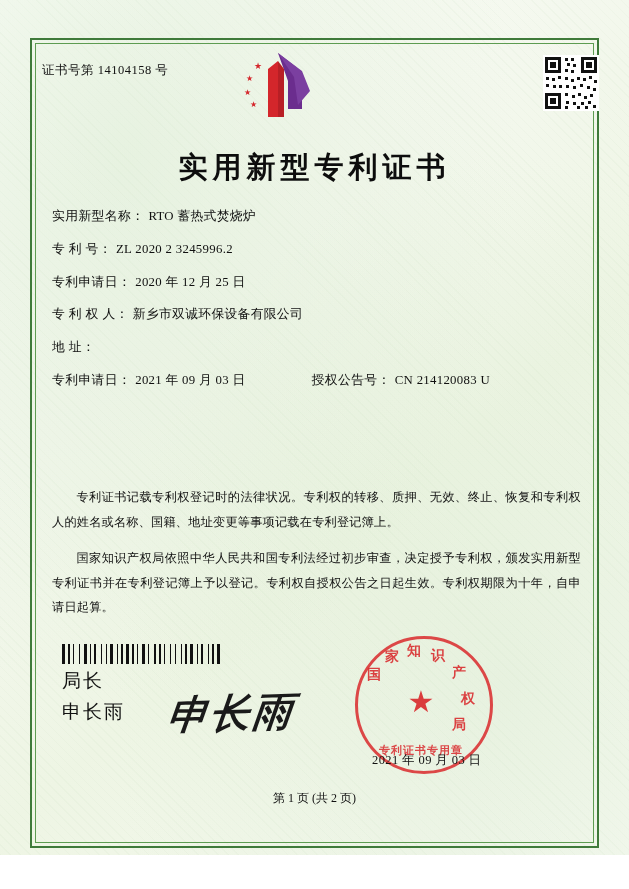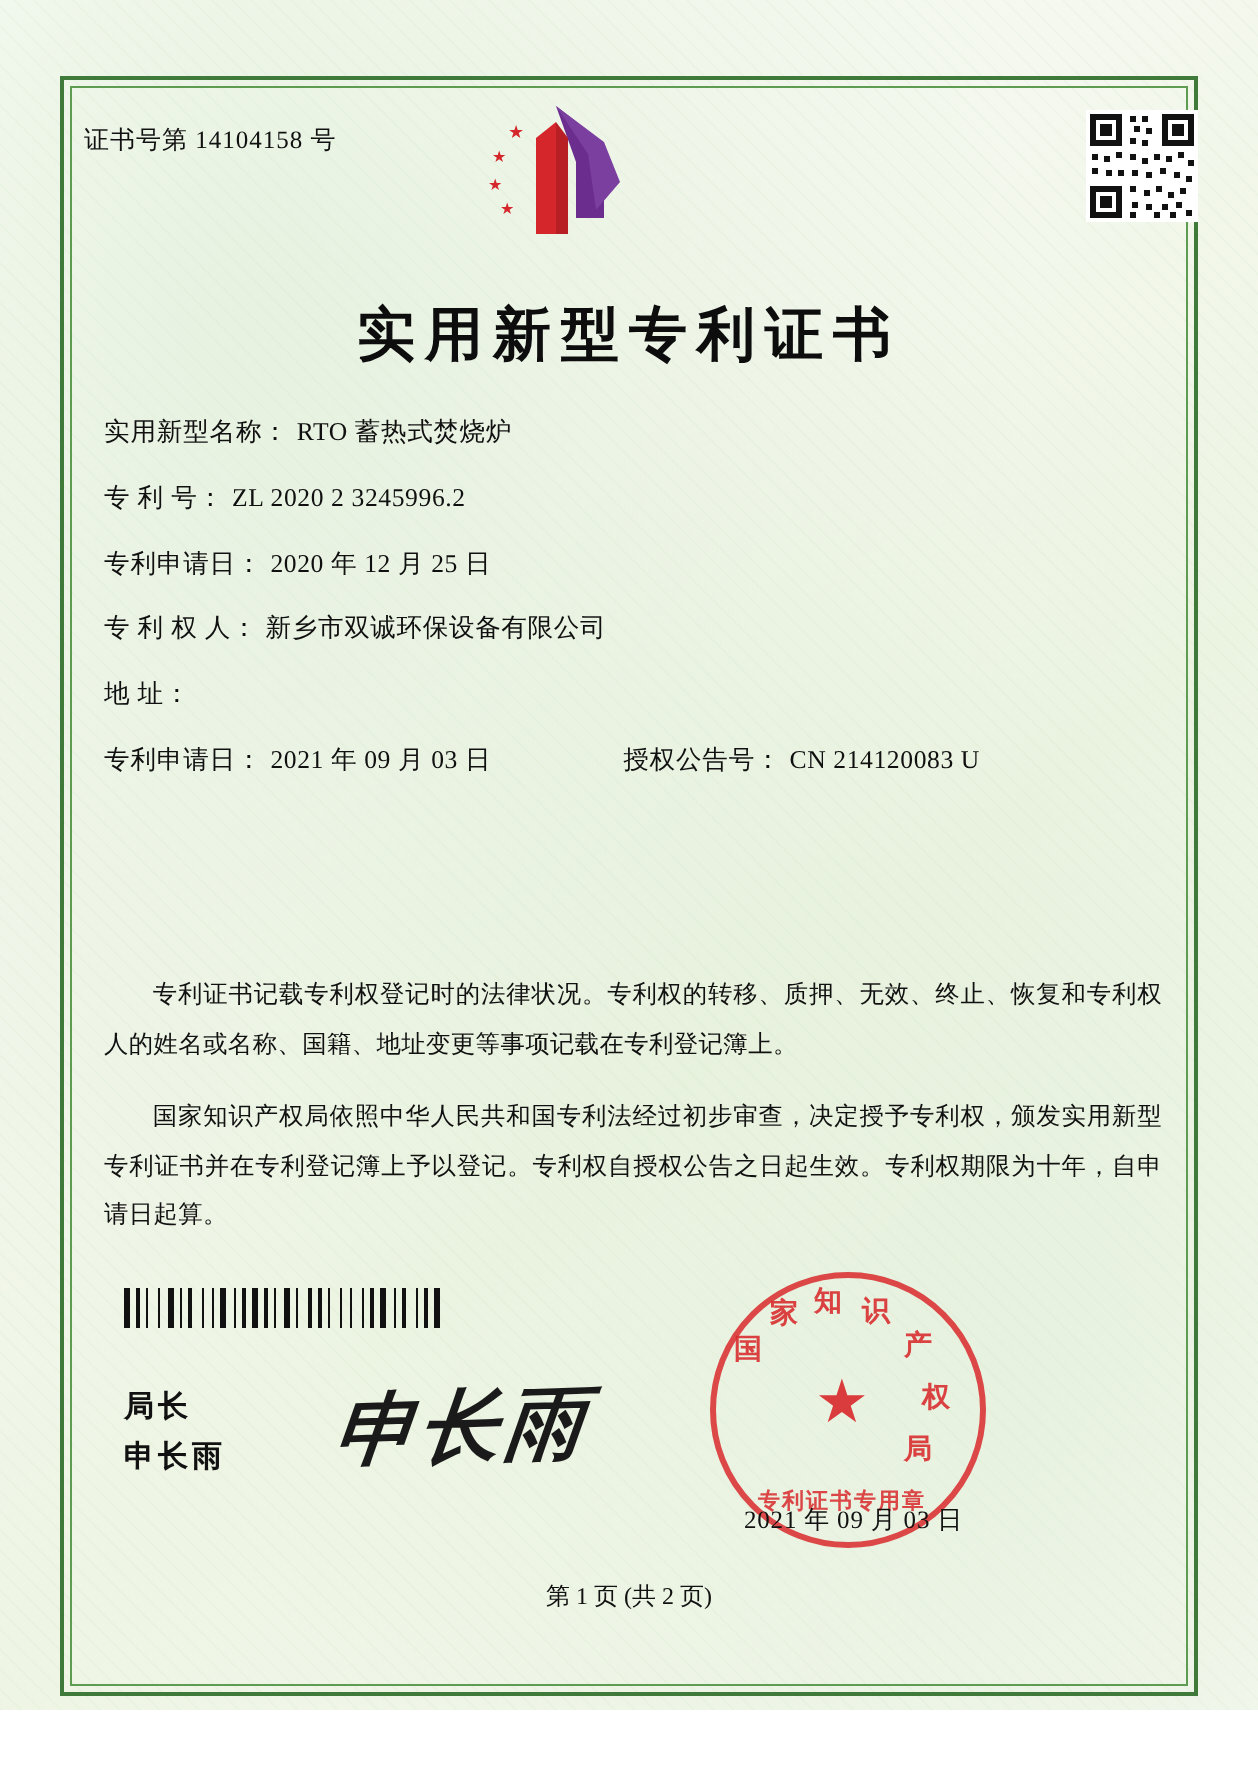--- a/index.html
+++ b/index.html
@@ -165,23 +165,23 @@
     background: #111;
     height: 20px;
     margin-right: 1px;
     vertical-align: top;
   }
 
   
   .sig-labels {
     position: absolute;
     left: 62px;
-    top: 692px;
-    font-size: 15px;
-    font-weight: bold;
+    top: 665px;
+    font-size: 19px;
+    font-weight: normal;
     line-height: 1.65;
     letter-spacing: 2px;
     color: #111;
   }
   .handwriting {
     position: absolute;
     left: 168px;
     top: 686px;
     font-size: 40px;
     font-family: "DejaVu Serif", "Liberation Serif", serif;

